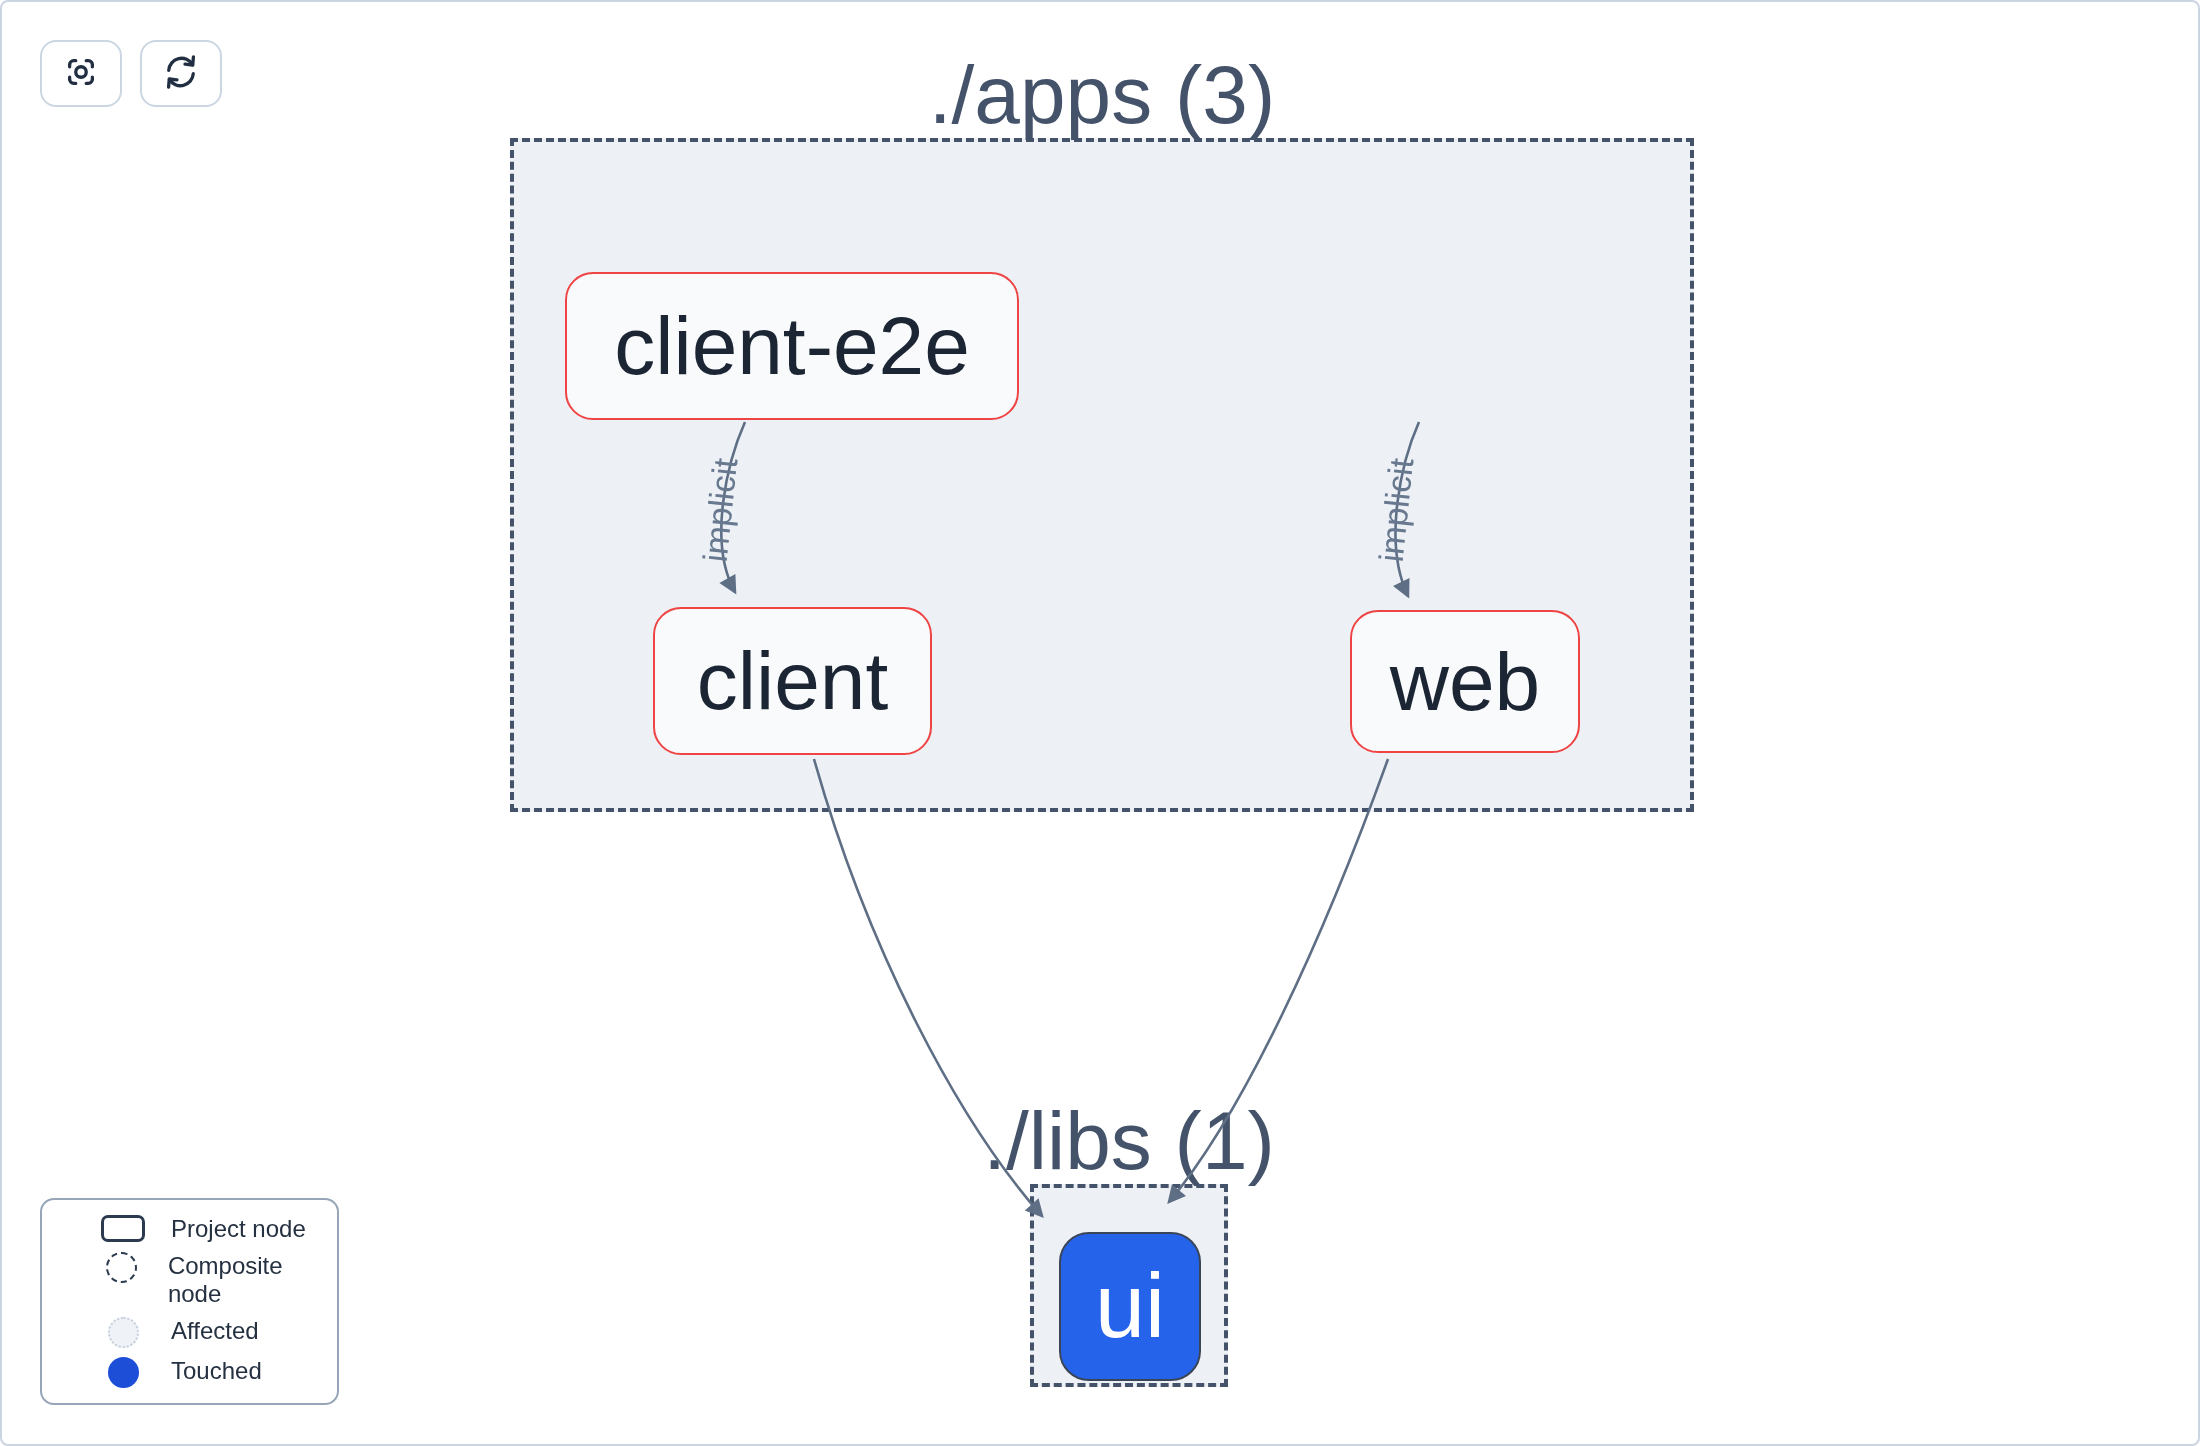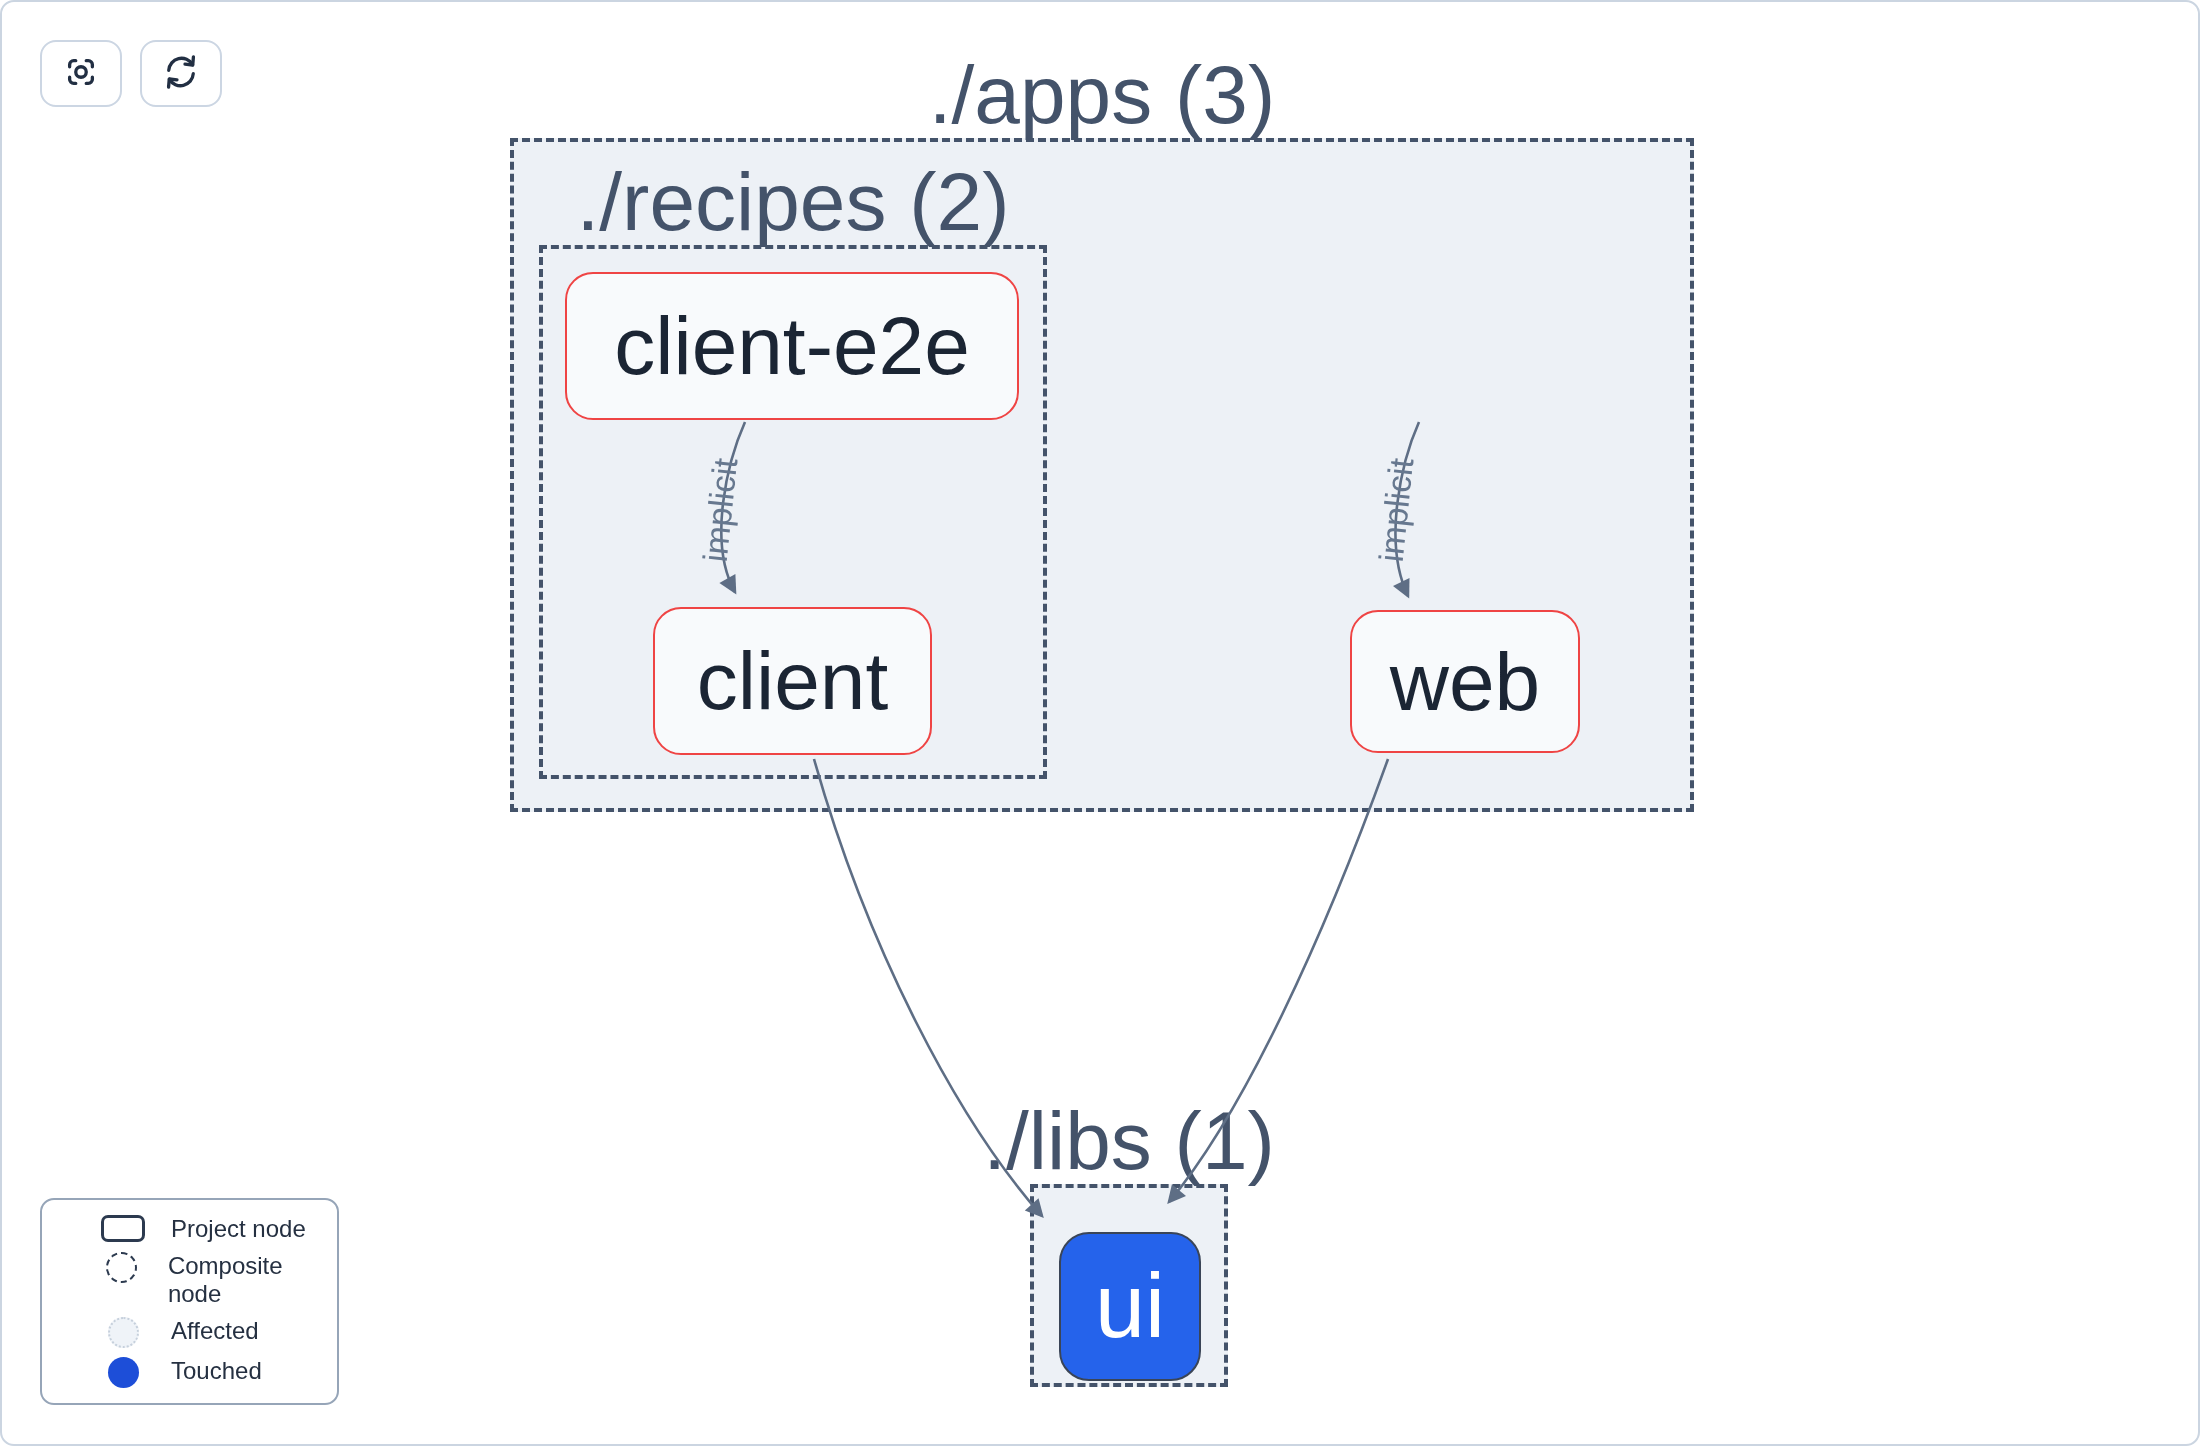--- a/index.html
+++ b/index.html
@@ -1,18 +1,18 @@
 <!DOCTYPE html>
 <html><head>
 <meta charset="utf-8">
 <style>
   html,body{margin:0;padding:0;background:#fff;}
   .canvas{
     position:relative;width:2200px;height:1446px;background:#ffffff;
-    border:2px solid #cbd5e1;border-radius:14px;box-sizing:border-box;
+    border:2px solid #cbd5e1;border-radius:8px;box-sizing:border-box;
     font-family:"Liberation Sans",sans-serif;overflow:hidden;
   }
   
   .tbtn{
     position:absolute;width:82px;height:67px;background:#fff;
     border:2px solid #ccd6e3;border-radius:16px;box-sizing:border-box;
     display:flex;align-items:center;justify-content:center;cursor:pointer;padding:0;
   }
   #btn-focus{left:38px;top:38px}
   #btn-refresh{left:138px;top:38px}
@@ -83,23 +83,20 @@
         <polyline points="19.1,3.4 18.7,8 14.3,7.5"></polyline>
         <path d="M19 13a7.3 7.3 0 0 1-13.6 3.2"></path>
         <polyline points="4.9,20.6 5.3,16 9.7,16.5"></polyline>
       </svg>
     </span>
   </button>
 
   <div class="composite" id="box-apps">
     <div class="composite-title">./apps (3)</div>
   </div>
-  <div class="composite" id="box-recipes">
-    <div class="composite-title">./recipes (2)</div>
-  </div>
   <div class="composite" id="box-libs">
     <div class="composite-title">./libs (1)</div>
   </div>
 
   <svg class="edges" viewBox="0 0 2200 1446">
     <defs>
       <marker id="arrow" viewBox="0 0 12 12" refX="9.5" refY="6" markerWidth="26" markerHeight="22" markerUnits="userSpaceOnUse" orient="auto">
         <path d="M1,1 L11,6 L1,11 z" fill="#5e6e85"></path>
       </marker>
     </defs>

